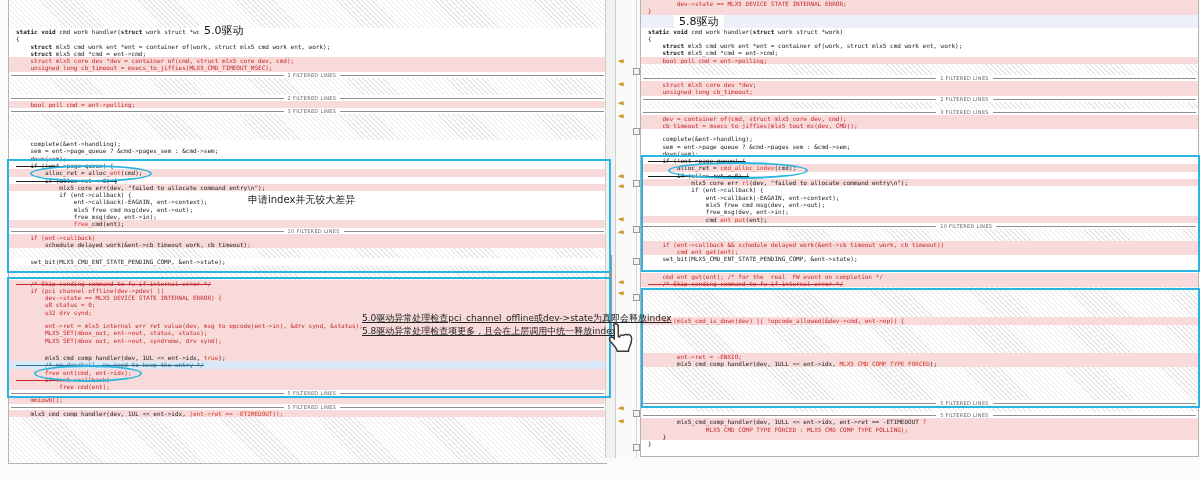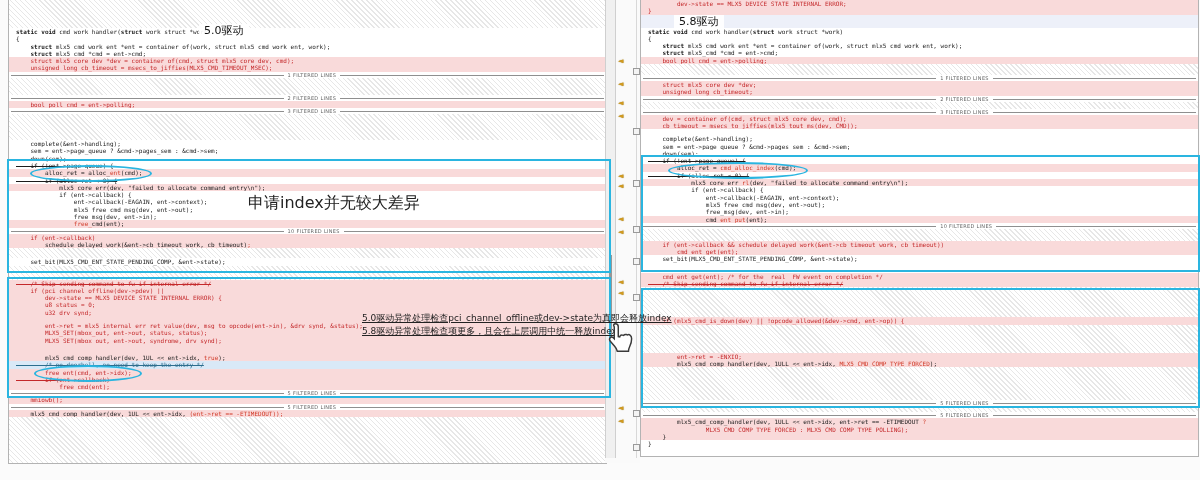--- a/index.html
+++ b/index.html
@@ -23,21 +23,21 @@
         background:#fff;padding:0 4px;z-index:2;font-family:"DejaVu Sans",sans-serif;}
   .filt.L .flab{left:46%;}
   .filt.R .flab{left:53%;}
   .band{background:#edf0f9;}
   .blankrow{padding:0;}
   .cyrect{position:absolute;border:2px solid #2ab5e0;pointer-events:none;z-index:6;}
   .cyell{position:absolute;border:2px solid #2ab5e0;border-radius:50%;pointer-events:none;z-index:7;}
   .ptitle{position:absolute;z-index:8;font-size:11px;color:#111;background:rgba(255,255,255,.92);
           padding:0 5px;line-height:14px;}
   .note{position:absolute;z-index:9;color:#222;}
-  #note1{font-size:16px;}
+  #note1{font-size:10px;}
   #note2{font-size:9px;line-height:13px;}
   .gutter{position:absolute;left:605px;top:0;width:35px;height:463px;background:#fafafa;}
   .sbtrack{position:absolute;left:0;top:0;width:9px;height:458px;background:#f0f0f0;
            border-left:1px solid #cfcfcf;border-right:1px solid #cfcfcf;}
   .sbthumb{position:absolute;left:3px;top:255px;width:3px;height:85px;background:#979797;}
   .gline{position:absolute;left:31px;top:0;width:1px;height:458px;background:#d8d8d8;}
   .mk{position:absolute;left:13px;width:12px;height:8px;font-size:7px;line-height:8px;color:#d29a1f;
       text-shadow:0 0 1px #8a6d10;cursor:pointer;}
   .fold{position:absolute;left:28px;width:5px;height:5px;border:1px solid #9a9a9a;background:#f4f4f4;}
   .cursor{position:absolute;z-index:12;}

